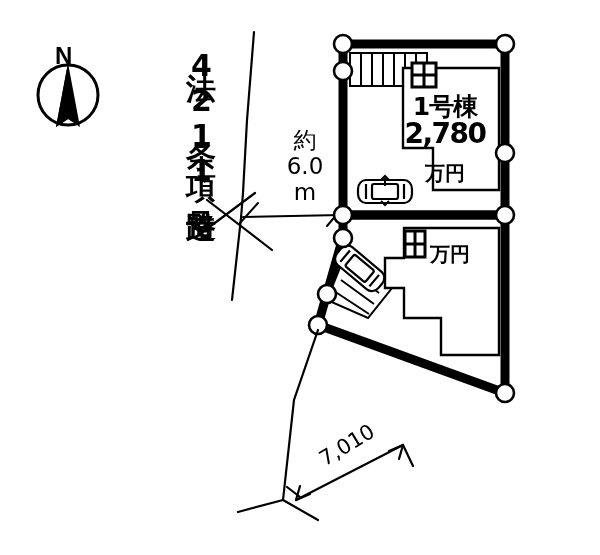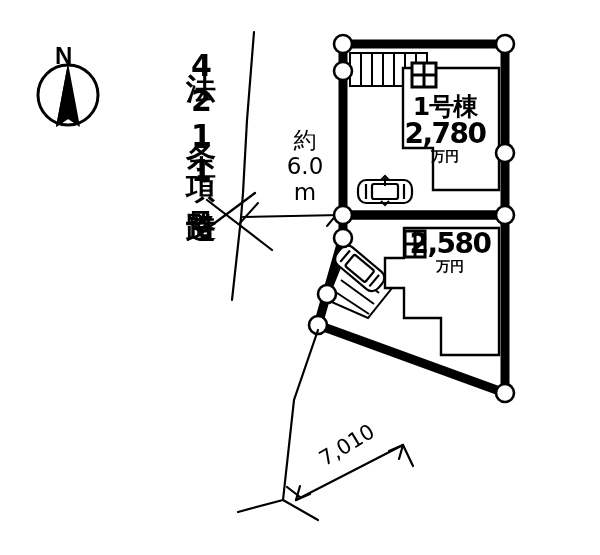--- a/index.html
+++ b/index.html
@@ -80,23 +80,23 @@
   .price-block .bldg-price {
     display: block;
     font-size: 28px;
     font-weight: 700;
     letter-spacing: -1.5px;
     margin-top: 1px;
     font-family: "DejaVu Sans", "Liberation Sans", sans-serif;
   }
   .price-block .bldg-unit {
     display: block;
-    font-size: 14px;
-    font-weight: 700;
-    margin-top: 1px;
+    font-size: 20px;
+    font-weight: 700;
+    margin-top: 15px;
     font-family: "DejaVu Sans", "Liberation Sans", sans-serif;
   }
   #price-block-1 { left: 393px; top: 94px; width: 104px; }
   #price-block-2 { left: 398px; top: 229px; width: 104px; }
 
   
   #dim-7010 {
     left: 316px;
     top: 452px;
     font-size: 21px;
@@ -243,19 +243,18 @@
 6.0
 m</div>
 
   <div class="price-block" id="price-block-1">
     <span class="bldg-name">1号棟</span>
     <span class="bldg-price">2,780</span>
     <span class="bldg-unit">万円</span>
   </div>
 
   <div class="price-block" id="price-block-2">
-    <span class="bldg-price">2,580</span>
     <span class="bldg-unit">万円</span>
   </div>
 
   <div class="overlay" id="dim-7010">7,010</div>
 
 </div>
 
 </body></html>

